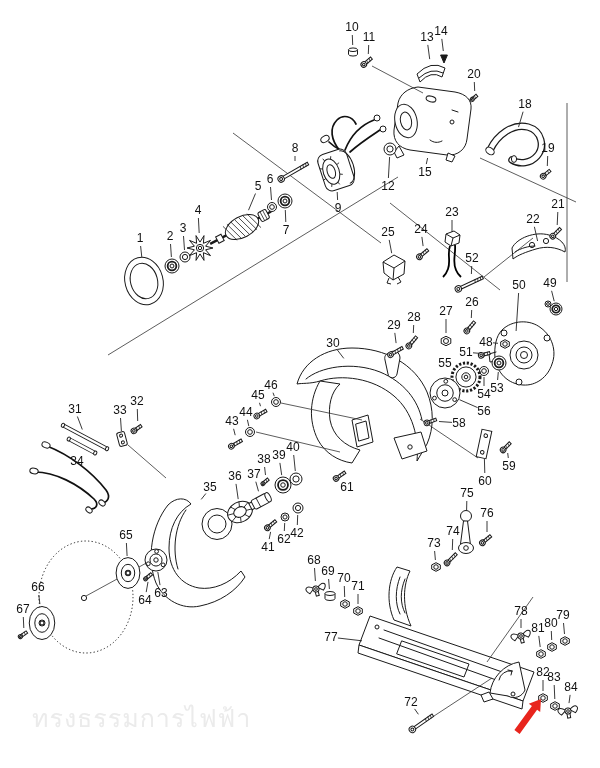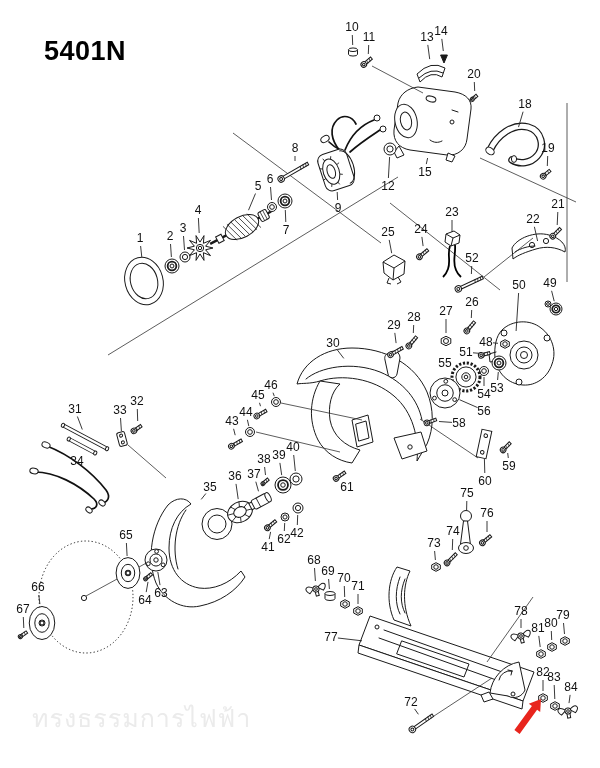--- a/index.html
+++ b/index.html
@@ -16,21 +16,20 @@
   .w{fill:none;stroke:#111111;stroke-width:1.7;stroke-linecap:round;}
   .tubeO{fill:none;stroke:#1a1a1a;stroke-width:7.5;stroke-linecap:round;}
   .tubeI{fill:none;stroke:#ffffff;stroke-width:5;stroke-linecap:round;}
   .dot{fill:none;stroke:#222222;stroke-width:1;stroke-dasharray:1.3 2.3;}
 </style>
 </head>
 <body>
 
 <div class="stage">
   <div class="watermark">ทรงธรรมการไฟฟ้า</div>
-  <h1 class="title">5401N</h1>
 
   <svg id="diagram" width="600" height="768" viewBox="0 0 600 768">
 
     <g>
       <path class="s" d="M398,103 C400,94 408,88 418,87 L455,92 C466,94 472,100 471,109 L467,139 C466,149 458,156 447,155 L410,150 C399,148 393,141 394,130 Z"></path>
       <ellipse class="s" cx="406" cy="121" rx="11" ry="17" transform="rotate(-12 406 121)"></ellipse>
       <ellipse class="s" cx="406" cy="121" rx="5.5" ry="9" transform="rotate(-12 406 121)"></ellipse>
       <ellipse class="s" cx="431" cy="99" rx="5" ry="2.8" transform="rotate(15 431 99)"></ellipse>
       <circle class="s" cx="452" cy="122" r="2"></circle>
       <path class="n" d="M452,110 l6,2 M430,140 c4,3 8,3 12,1"></path>

